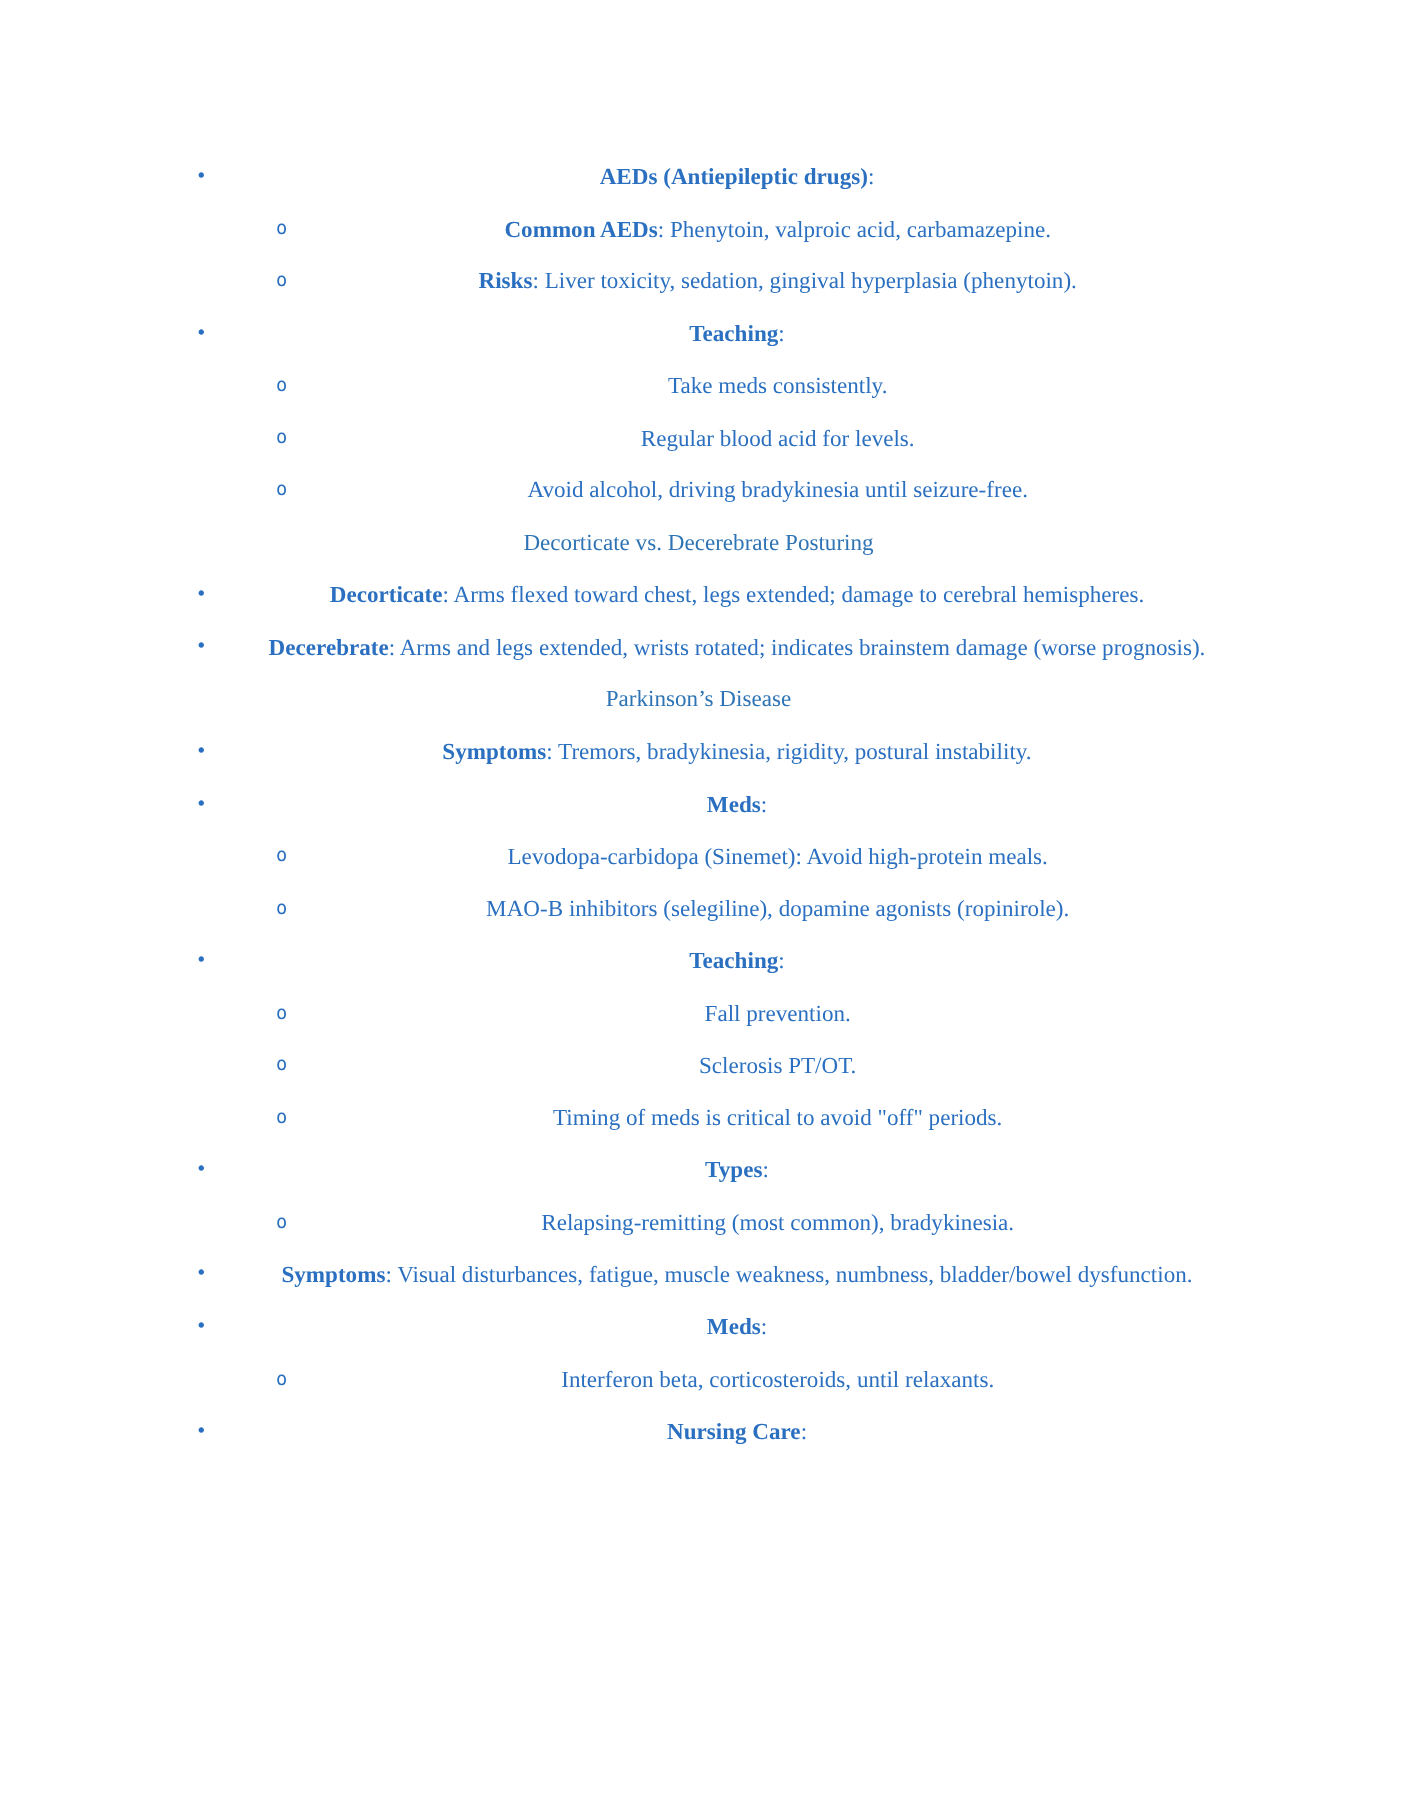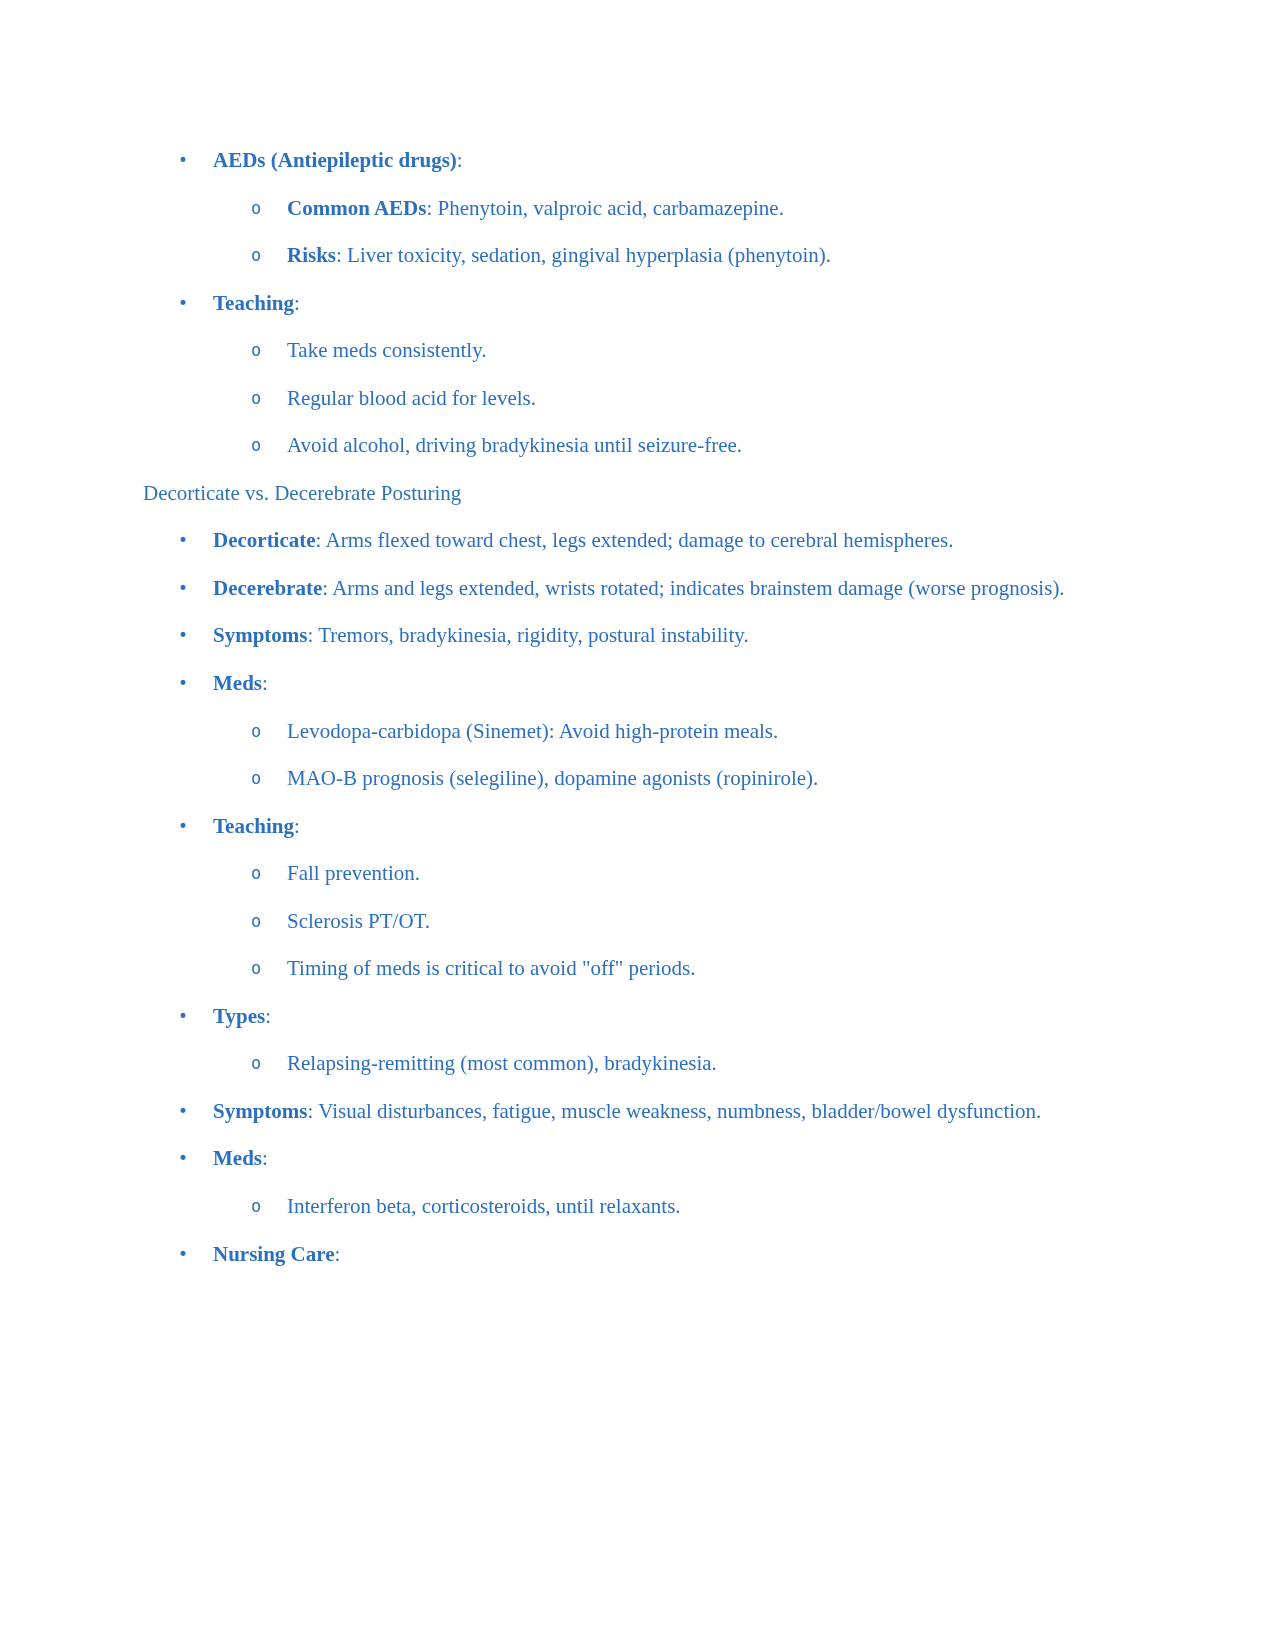--- a/index.html
+++ b/index.html
@@ -19,21 +19,21 @@
     padding: 144px 148px 60px 143px;
     font-size: 21px;
     line-height: 1.55;
     color: var(--body-color, #2b70c0);
   }
   .para {
     display: flex;
     align-items: flex-start;
     margin-bottom: 15px;
   }
-  .para .text { flex: 1; }
+  .para .text { flex: 1; text-align: center; }
   .para b { font-weight: bold; }
 
   
   .para.heading {
     margin-left: 0;
   }
   .para.heading .text {
     font-weight: normal;
     color: var(--heading-color, #2e74b5);
   }
@@ -95,35 +95,38 @@
         <span class="text">Decorticate vs. Decerebrate Posturing</span>
       </div>
       <div class="para bullet">
         <span class="marker">•</span>
         <span class="text"><b>Decorticate</b>: Arms flexed toward chest, legs extended; damage to cerebral hemispheres.</span>
       </div>
       <div class="para bullet">
         <span class="marker">•</span>
         <span class="text"><b>Decerebrate</b>: Arms and legs extended, wrists rotated; indicates brainstem damage (worse prognosis).</span>
       </div>
+      <div class="para heading">
+        <span class="text">Parkinson’s Disease</span>
+      </div>
       <div class="para bullet">
         <span class="marker">•</span>
         <span class="text"><b>Symptoms</b>: Tremors, bradykinesia, rigidity, postural instability.</span>
       </div>
       <div class="para bullet">
         <span class="marker">•</span>
         <span class="text"><b>Meds</b>:</span>
       </div>
       <div class="para sub">
         <span class="marker">o</span>
         <span class="text">Levodopa-carbidopa (Sinemet): Avoid high-protein meals.</span>
       </div>
       <div class="para sub">
         <span class="marker">o</span>
-        <span class="text">MAO-B prognosis (selegiline), dopamine agonists (ropinirole).</span>
+        <span class="text">MAO-B inhibitors (selegiline), dopamine agonists (ropinirole).</span>
       </div>
       <div class="para bullet">
         <span class="marker">•</span>
         <span class="text"><b>Teaching</b>:</span>
       </div>
       <div class="para sub">
         <span class="marker">o</span>
         <span class="text">Fall prevention.</span>
       </div>
       <div class="para sub">

